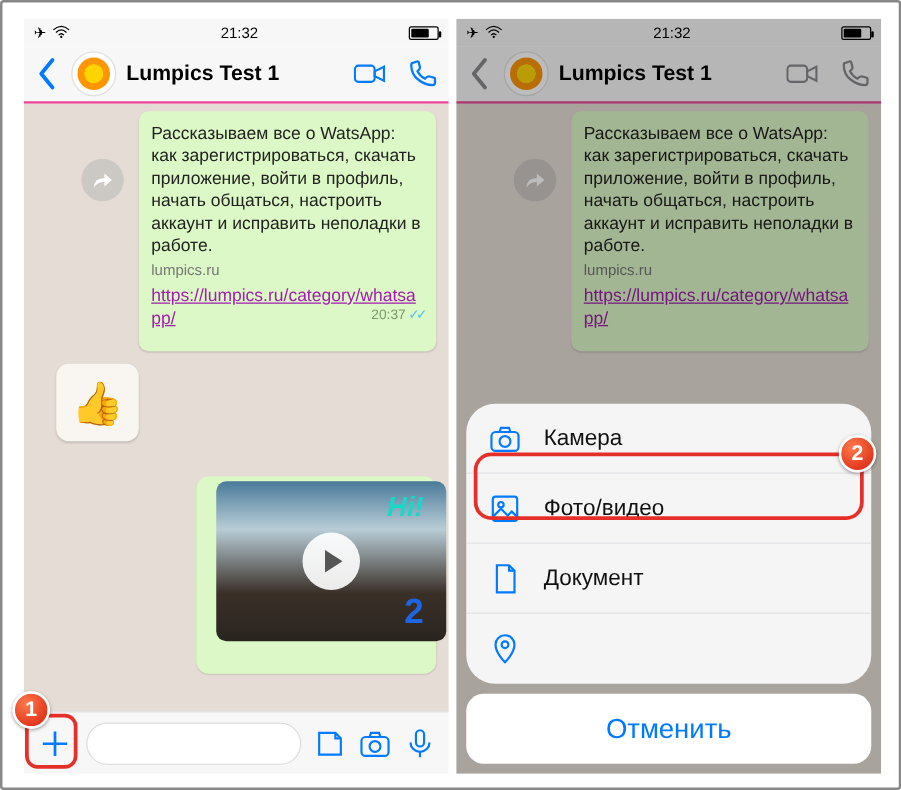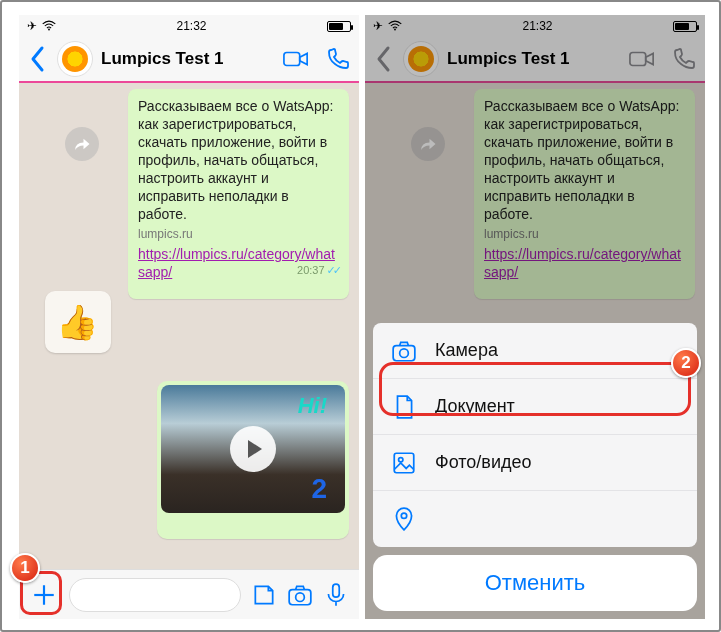--- a/index.html
+++ b/index.html
@@ -23,49 +23,49 @@
   .chat-header { height: 46px; background: #f7f7f7; border-bottom: 2px solid #ec4899; display: flex; align-items: center; padding: 0 8px; gap: 8px; }
   .back-arrow { width: 22px; height: 30px; color: #007aff; }
   .avatar { width: 36px; height: 36px; border-radius: 50%; background: #fff; border: 1px solid #e0e0e0; display: flex; align-items: center; justify-content: center; }
   .orange-slice { width: 26px; height: 26px; border-radius: 50%; background: radial-gradient(circle at center, #ffd400 40%, #ff9500 42%); position: relative; }
   .chat-name { font-size: 17px; font-weight: 600; flex: 1; }
   .hdr-ico { width: 26px; height: 24px; color: #007aff; margin-left: 8px; stroke: #007aff; fill: none; stroke-width: 1.8; }
 
   
   .chat-body { position: relative; height: 486px; background: #e5ddd5; overflow: hidden; }
   .msg-out { position: absolute; right: 10px; background: #dcf8c6; border-radius: 8px; padding: 8px 10px 18px; font-size: 14px; line-height: 18px; color: #222; box-shadow: 0 1px 1px rgba(0,0,0,0.1); }
-  .msg1 { top: 6px; width: 221px; }
+  .msg1 { top: 6px; width: 238px; }
   .msg-src { color: #777; font-size: 12px; margin-top: 2px; }
   .msg-link { color: #a21caf; text-decoration: underline; word-break: break-all; display: block; margin-top: 2px; }
   .msg-time { position: absolute; right: 10px; bottom: 20px; font-size: 11px; color: #7a9a6b; }
   .ticks { color: #4fc3f7; font-size: 11px; margin-left: 2px; letter-spacing: -3px; }
   .fwd-arrow { position: absolute; left: 46px; top: 44px; width: 34px; height: 34px; border-radius: 50%; background: rgba(180,180,180,0.5); display: flex; align-items: center; justify-content: center; }
   .fwd-arrow svg { width: 18px; height: 18px; fill: #fff; }
 
   .sticker { position: absolute; left: 26px; top: 208px; width: 66px; height: 62px; background: #f9f6f1; border-radius: 10px; box-shadow: 0 1px 2px rgba(0,0,0,0.15); display: flex; align-items: center; justify-content: center; font-size: 34px; }
 
-  .video-bubble { position: absolute; right: 10px; top: 298px; width: 192px; background: #dcf8c6; border-radius: 10px; padding: 4px 4px 26px; box-shadow: 0 1px 1px rgba(0,0,0,0.1); }
+  .video-bubble { position: absolute; right: 10px; top: 298px; width: 192px; background: #dcf8c6; border-radius: 10px; padding: 4px 16px 26px; box-shadow: 0 1px 1px rgba(0,0,0,0.1); }
   .video-thumb { width: 184px; height: 128px; border-radius: 8px; background: linear-gradient(180deg, #4a7a9a 0%, #b8cdd6 30%, #3a3028 70%, #2a2420 100%); position: relative; overflow: hidden; }
   .video-hi { position: absolute; top: 8px; right: 18px; font-size: 22px; font-weight: 800; color: #19d8c8; font-style: italic; }
   .video-z { position: absolute; bottom: 8px; right: 18px; font-size: 28px; font-weight: 800; color: #1e65e6; }
   .play-btn { position: absolute; left: 50%; top: 50%; width: 46px; height: 46px; margin: -23px 0 0 -23px; border-radius: 50%; background: rgba(255,255,255,0.9); display: flex; align-items: center; justify-content: center; }
   .play-tri { width: 0; height: 0; border-left: 14px solid #555; border-top: 9px solid transparent; border-bottom: 9px solid transparent; margin-left: 3px; }
   .video-caption { font-size: 14px; color: #222; padding: 6px 6px 0; }
 
   
   .input-bar { height: 50px; background: #f7f7f7; border-top: 1px solid #ddd; display: flex; align-items: center; padding: 0 10px; gap: 10px; }
   .plus-btn { width: 30px; height: 30px; display: flex; align-items: center; justify-content: center; }
   .plus-svg { width: 26px; height: 26px; stroke: #007aff; stroke-width: 2; }
   .text-field { flex: 1; height: 34px; background: #fff; border: 1px solid #ddd; border-radius: 18px; }
   .inbar-ico { width: 26px; height: 26px; stroke: #007aff; fill: none; stroke-width: 1.6; }
 
   
   .sheet-overlay { position: absolute; left: 0; right: 0; bottom: 0; top: 0; background: rgba(0,0,0,0.18); }
   .action-sheet { position: absolute; left: 8px; right: 8px; bottom: 8px; }
-  .sheet-group { background: rgba(248,248,250,0.96); border-radius: 8px; overflow: hidden; margin-bottom: 8px; }
+  .sheet-group { background: rgba(248,248,250,0.96); border-radius: 23px; overflow: hidden; margin-bottom: 8px; }
   .sheet-item { height: 56px; display: flex; align-items: center; padding: 0 18px; font-size: 18px; color: #111; border-bottom: 1px solid #e3e3e6; gap: 18px; }
   .sheet-item:last-child { border-bottom: none; }
   .sheet-icon { width: 26px; height: 26px; stroke: #007aff; fill: none; stroke-width: 1.6; flex-shrink: 0; }
   .sheet-cancel { background: #fff; border-radius: 14px; height: 56px; display: flex; align-items: center; justify-content: center; font-size: 22px; color: #007aff; font-weight: 500; }
 
   
   .callout-ring { position: absolute; border: 3px solid #e5302a; border-radius: 10px; pointer-events: none; }
   .callout-badge { position: absolute; width: 30px; height: 30px; border-radius: 50%; background: radial-gradient(circle at 35% 30%, #ff7a4a, #d61f0f); border: 2px solid #fff; box-shadow: 0 1px 3px rgba(0,0,0,0.4); color: #fff; font-weight: 700; font-size: 17px; display: flex; align-items: center; justify-content: center; pointer-events: none; }
 </style>
 </head>
@@ -213,35 +213,35 @@
         <div class="sheet-item">
           <svg class="sheet-icon" viewBox="0 0 24 24">
               <rect x="2" y="7" width="20" height="14" rx="3"></rect>
               <circle cx="12" cy="14" r="4"></circle>
               <path d="M8 7 L9 4 H15 L16 7"></path>
             </svg>
           <span>Камера</span>
         </div>
         <div class="sheet-item">
           <svg class="sheet-icon" viewBox="0 0 24 24">
-              <path d="M6 2 H15 L19 6 V22 H6 Z"></path>
-              <path d="M15 2 V6 H19"></path>
-            </svg>
-          <span>Документ</span>
-        </div>
-        <div class="sheet-item">
-          <svg class="sheet-icon" viewBox="0 0 24 24">
               <rect x="3" y="3" width="18" height="18" rx="2"></rect>
               <circle cx="9" cy="9" r="2"></circle>
               <path d="M3 18 L9 12 L14 17 L17 14 L21 18"></path>
             </svg>
           <span>Фото/видео</span>
         </div>
         <div class="sheet-item">
           <svg class="sheet-icon" viewBox="0 0 24 24">
+              <path d="M6 2 H15 L19 6 V22 H6 Z"></path>
+              <path d="M15 2 V6 H19"></path>
+            </svg>
+          <span>Документ</span>
+        </div>
+        <div class="sheet-item">
+          <svg class="sheet-icon" viewBox="0 0 24 24">
               <path d="M12 2 A7 7 0 0 1 19 9 C19 15 12 22 12 22 C12 22 5 15 5 9 A7 7 0 0 1 12 2 Z"></path>
               <circle cx="12" cy="9" r="2.5"></circle>
             </svg>
         </div>
       </div>
       <div class="sheet-cancel">Отменить</div>
     </div>
   </div>
 
   <div class="callout-ring" style="left:18px; top:569px; width:42px; height:44px;"></div>

